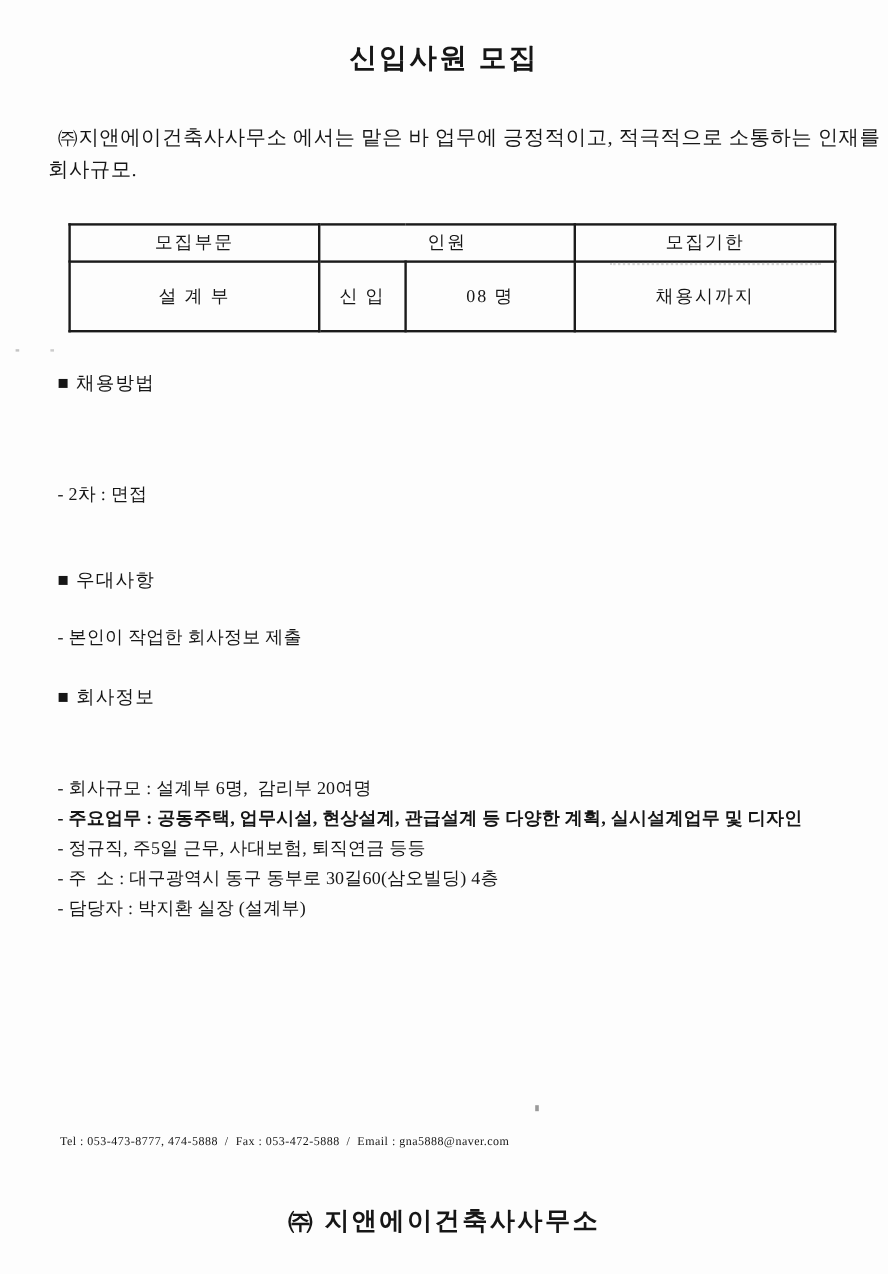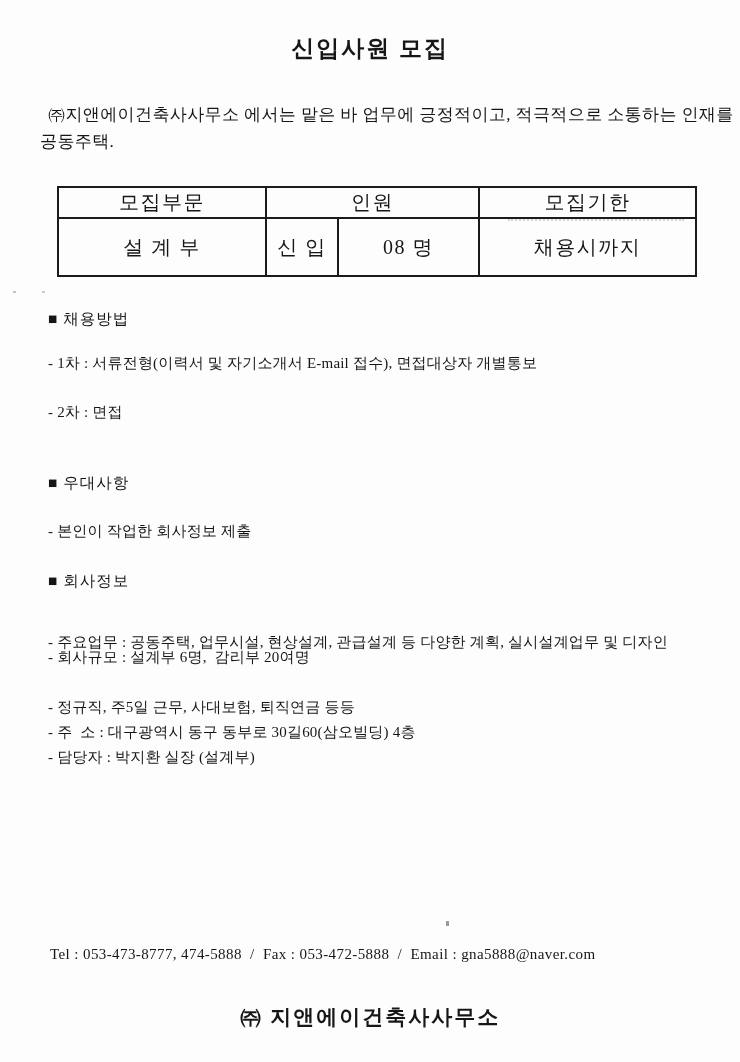--- a/index.html
+++ b/index.html
@@ -38,21 +38,21 @@
     position: absolute;
     top: 186px; left: 57px;
     width: 640px;
     border-collapse: collapse;
     table-layout: fixed;
   }
   .recruit-table th, .recruit-table td {
     border: 2px solid #1b1b1b;
     text-align: center;
     vertical-align: middle;
-    font-size: 20px;
+    font-size: 15px;
     font-weight: normal;
     letter-spacing: 1.5px;
     padding: 0;
     white-space: pre;
   }
   .recruit-table thead tr { height: 31px; }
   .recruit-table tbody tr { height: 58px; }
 
   .sec-heading {
     position: absolute;
@@ -64,21 +64,21 @@
   .item {
     position: absolute;
     left: 48px;
     font-size: 15px;
     letter-spacing: 0.2px;
     white-space: pre;
   }
   .contact-line {
     position: absolute;
     left: 50px; top: 946px;
-    font-size: 15px;
+    font-size: 10px;
     letter-spacing: 0.4px;
     white-space: pre;
   }
   .company-line {
     position: absolute;
     top: 1003px; left: 0;
     width: 100%;
     text-align: center;
     font-size: 21px;
     font-weight: bold;
@@ -98,35 +98,35 @@
   .scan-speck-c { position: absolute; left: 42px;  top: 291px; width: 3px; height: 2px; background: #cccccc; }
 
   
   #sec1-heading { top: 309px; }
   #sec1-item0   { top: 354px; }
   #sec1-item1   { top: 403px; }
   #sec2-heading { top: 473px; }
   #sec2-item0   { top: 522px; }
   #sec3-heading { top: 571px; }
   #sec3-item0   { top: 648px; }
-  #sec3-item1   { top: 633px; }
+  #sec3-item1   { top: 673px; font-weight: bold; }
   #sec3-item2   { top: 698px; }
   #sec3-item3   { top: 723px; }
   #sec3-item4   { top: 748px; }
 </style>
 </head>
 <body>
 
 <div class="page">
 
   <h1 class="doc-title">신입사원 모집</h1>
 
   <div class="intro">
     <span class="intro-line first">㈜지앤에이건축사사무소 에서는 맡은 바 업무에 긍정적이고, 적극적으로 소통하는 인재를</span>
-    <span class="intro-line">공동주택.</span>
+    <span class="intro-line">회사규모.</span>
   </div>
 
   <table class="recruit-table">
     <colgroup>
       <col style="width:208px">
       <col style="width:72px">
       <col style="width:141px">
       <col style="width:217px">
     </colgroup>
     <thead>
@@ -145,21 +145,20 @@
       </tr>
     </tbody>
   </table>
 
   <div class="scan-smudge"></div>
   <div class="scan-speck-a"></div>
   <div class="scan-speck-b"></div>
   <div class="scan-speck-c"></div>
 
   <div id="sec1-heading" class="sec-heading">■ 채용방법</div>
-  <div id="sec1-item0" class="item">- 1차 : 서류전형(이력서 및 자기소개서 E-mail 접수), 면접대상자 개별통보</div>
   <div id="sec1-item1" class="item">- 2차 : 면접</div>
 
   <div id="sec2-heading" class="sec-heading">■ 우대사항</div>
   <div id="sec2-item0" class="item">- 본인이 작업한 회사정보 제출</div>
 
   <div id="sec3-heading" class="sec-heading">■ 회사정보</div>
   <div id="sec3-item0" class="item">- 회사규모 : 설계부 6명,  감리부 20여명</div>
   <div id="sec3-item1" class="item">- 주요업무 : 공동주택, 업무시설, 현상설계, 관급설계 등 다양한 계획, 실시설계업무 및 디자인</div>
   <div id="sec3-item2" class="item">- 정규직, 주5일 근무, 사대보험, 퇴직연금 등등</div>
   <div id="sec3-item3" class="item">- 주  소 : 대구광역시 동구 동부로 30길60(삼오빌딩) 4층</div>

